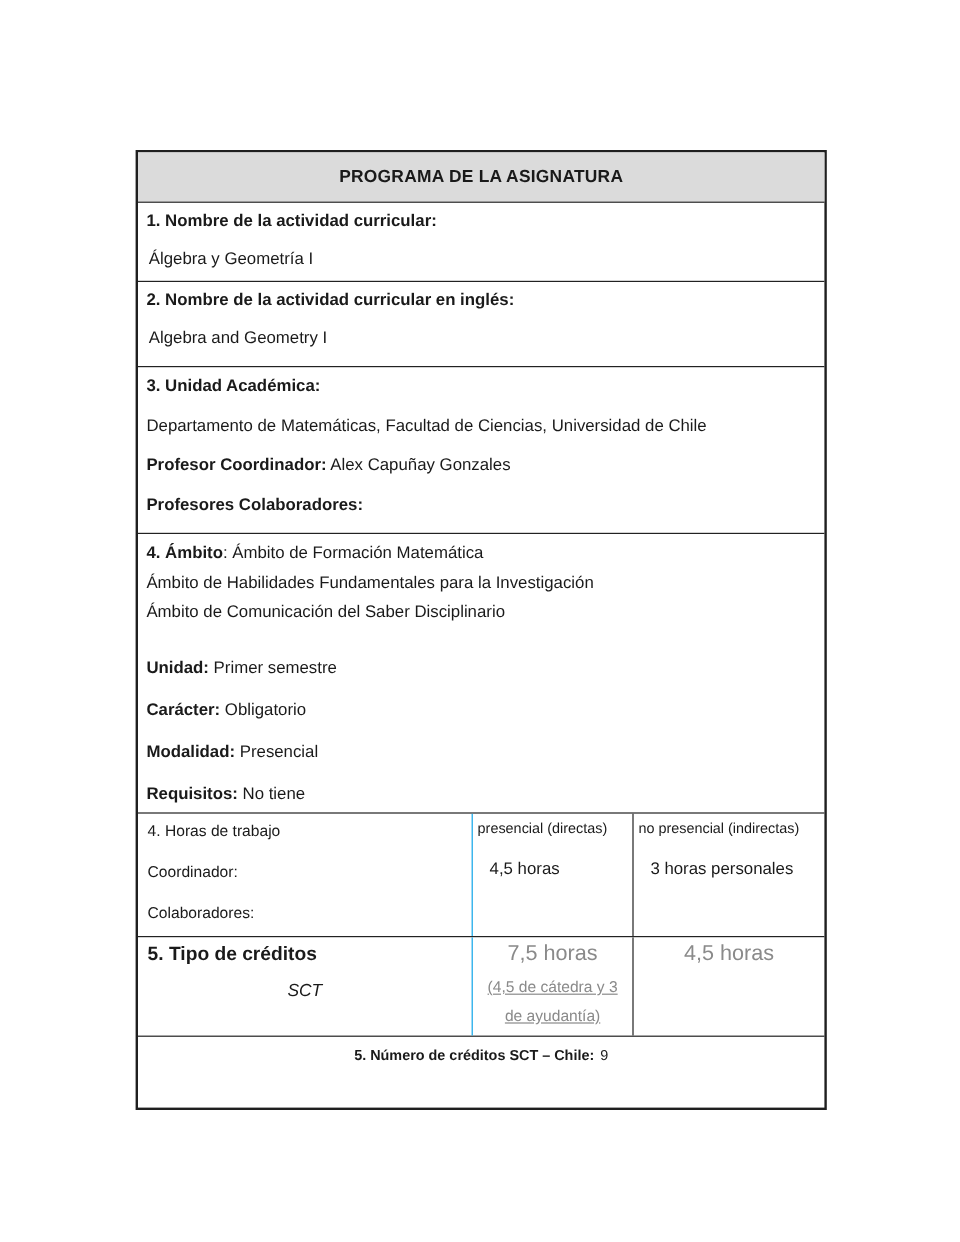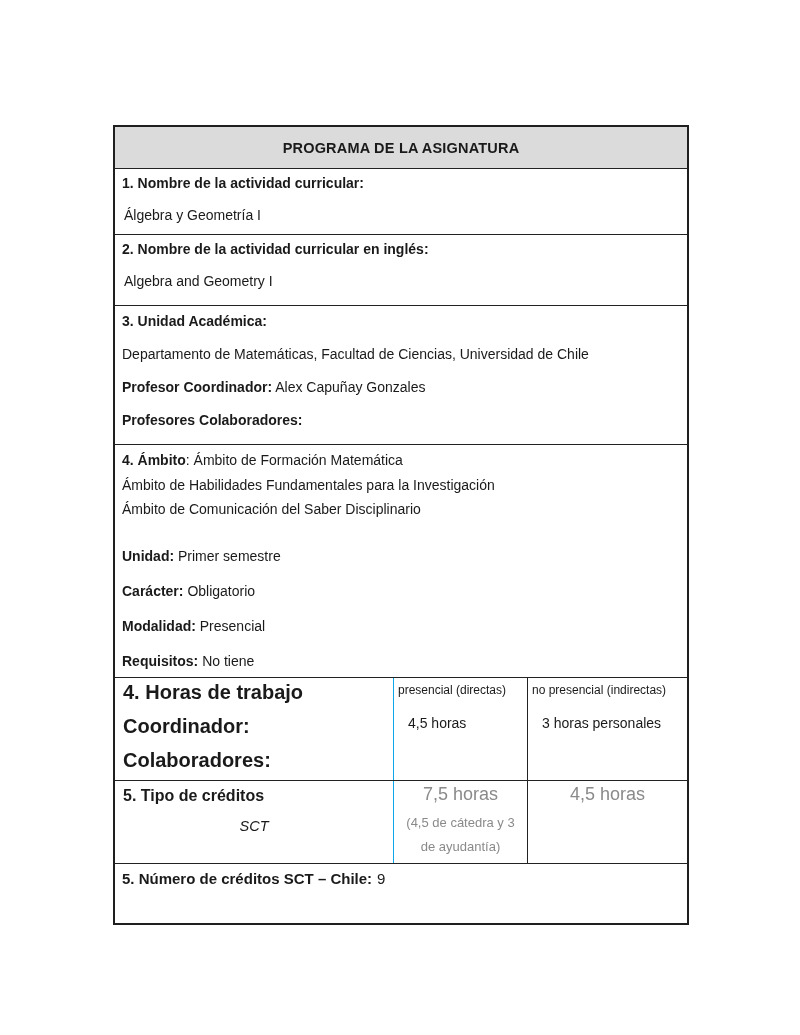--- a/index.html
+++ b/index.html
@@ -27,48 +27,48 @@
     display: flex; align-items: center; justify-content: center;
     font-weight: bold; font-size: 14.5px; letter-spacing: 0.2px;
   }
 
   .r1 { height: 66px; padding-top: 6px; }
   .r2 { height: 71px; padding-top: 6px; }
   .r3 { height: 139px; padding-top: 7px; }
   .r4 { height: 233px; padding-top: 3px; }
   .r5 { height: 103px; }
   .r6 { height: 83px; }
-  .r7 { height: 51px; padding-top: 7px; font-size: 15px; }
+  .r7 { height: 51px; padding-top: 7px; font-size: 12px; text-align: center; }
 
   p { margin: 0; line-height: 16px; }
   .b { font-weight: bold; }
   .gray { color: #8a8a8a; }
   .it { font-style: italic; }
 
   .r1 .val, .r2 .val { margin-top: 16px; padding-left: 2px; }
   .r3 p { margin-bottom: 17px; }
   .r4 .lh24 { line-height: 24.5px; }
   .r4 .field { margin-top: 19px; }
   .r4 .field.firstfield { margin-top: 26px; }
 
   .cols { display: grid; grid-template-columns: 278px 135px 1fr; padding: 0; }
   .cols .c1 { padding: 6px 8px; }
   .cols .c2 { border-left: 1px solid #0ea5e9; border-right: 1px solid #222222; padding: 5px 4px; }
   .cols .c3 { padding: 5px 4px; }
 
-  .r5 .c1 p { font-size: 20px; font-weight: bold; line-height: 17px; }
+  .r5 .c1 p { font-size: 13px; font-weight: normal; line-height: 17px; }
   .r5 .c1 p + p { margin-top: 17px; }
   .colhead { font-size: 12px; line-height: 15px; white-space: nowrap; }
   .r5 .hours { margin-top: 17px; padding-left: 10px; font-size: 14px; }
 
   .r6 .c1 .label { font-size: 16px; font-weight: bold; line-height: 17px; }
   .r6 .c1 .sct { margin-top: 14px; text-align: center; font-size: 14.5px; }
   .r6 .c2, .r6 .c3 { text-align: center; }
   .r6 .hours { font-size: 18px; line-height: 17px; }
-  .r6 .detail { margin-top: 8px; font-size: 13px; line-height: 24px; }
+  .r6 .detail { margin-top: 8px; font-size: 13px; line-height: 24px; text-decoration: underline; }
 
   .r7 .num { margin-left: 5px; font-weight: normal; }
 </style>
 </head>
 <body>
 
 <div class="page">
   <div class="doc-table">
 
     <div class="row first hdr">

